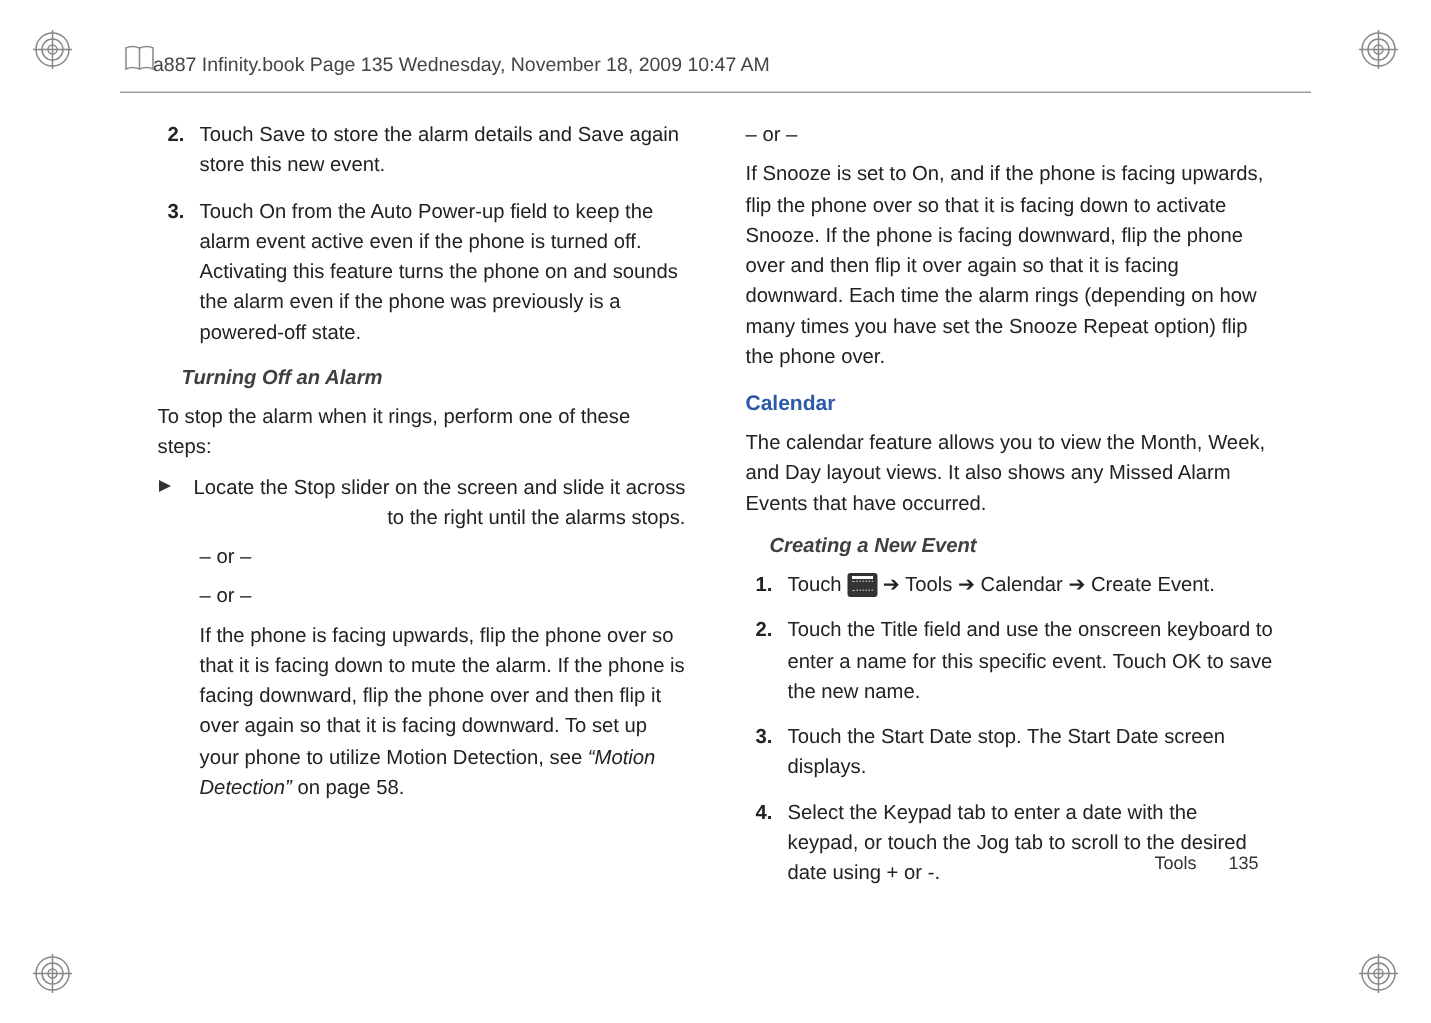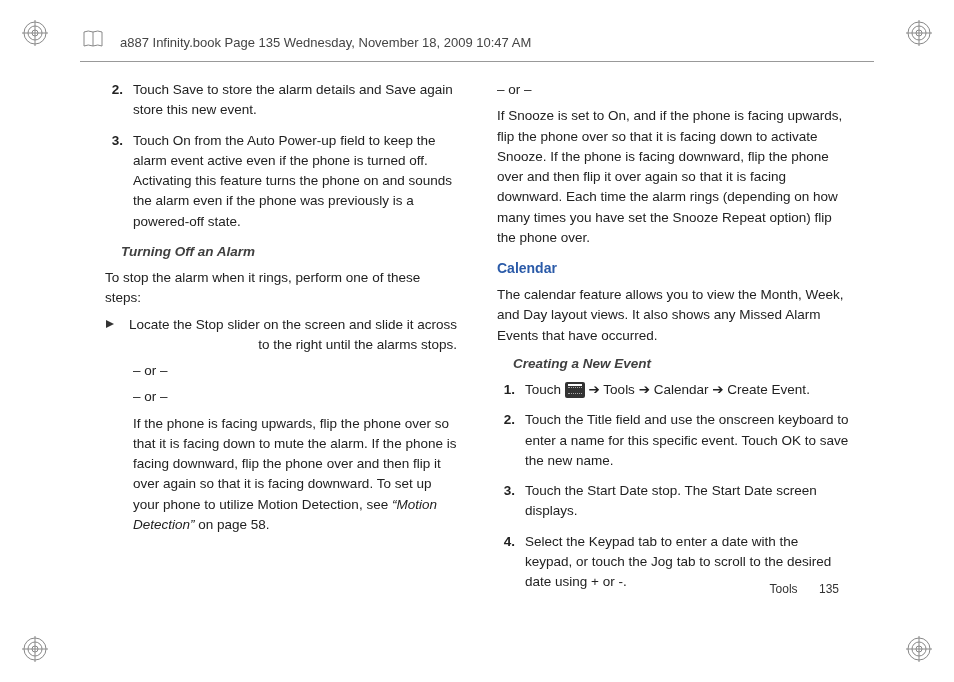--- a/index.html
+++ b/index.html
@@ -1,38 +1,38 @@
 <!DOCTYPE html>
 <html><head>
 <meta charset="utf-8">
 <style>
   * { box-sizing: border-box; margin: 0; padding: 0; }
   body { width: 954px; height: 682px; background: #fff; font-family: Arial, Helvetica, sans-serif; color: #222; position: relative; overflow: hidden; }
   .reg-mark { position: absolute; width: 26px; height: 26px; }
   .reg-mark svg { width: 26px; height: 26px; }
   .header-rule { position: absolute; top: 22px; left: 80px; right: 80px; height: 40px; border-bottom: 1px solid #999; }
-  .header-text { position: absolute; top: 35px; left: 120px; font-size: 13px; color: #444; }
+  .header-text { position: absolute; top: 35px; left: 102px; font-size: 13px; color: #444; }
   .page-content { position: absolute; top: 80px; left: 105px; right: 105px; bottom: 100px; display: flex; gap: 40px; font-size: 13.5px; line-height: 1.5; }
   .col { flex: 1; }
   .num-item { display: flex; margin-bottom: 10px; }
   .num-item .num { width: 28px; font-weight: bold; flex-shrink:0; text-align:right; padding-right:10px;}
   .num-item .txt { flex: 1; }
   .indent { padding-left: 28px; margin-bottom: 10px; }
   .subhead-blue-italic { color: #404040; font-style: italic; font-weight: bold; margin: 8px 0 6px 16px; font-size: 13.5px; }
   .subhead-blue { color: #2a5aa8; font-weight: bold; margin: 8px 0 6px 0; font-size: 14px; }
   .arrow-item { display: flex; margin: 4px 0 6px 0; }
   .arrow-item .arw { width: 16px; flex-shrink:0; }
   .arrow-item .txt { flex: 1; text-align: right; }
   .or { margin: 6px 0 6px 28px; }
   .key-pill { display:inline-block; width:22px; height:12px; border:1px solid #555; border-radius:6px; vertical-align:middle; position:relative; background:#eee;}
   .menu-box { display:inline-block; width:20px; height:16px; background:#333; border-radius:2px; vertical-align:middle; position:relative;}
   .menu-box::before{content:"";position:absolute;top:2px;left:3px;right:3px;height:3px;border-top:2px solid #fff;}
   .menu-box::after{content:"";position:absolute;bottom:4px;left:3px;right:3px;height:5px;border-top:1px dotted #aaa;border-bottom:1px dotted #aaa;}
   b { font-weight: normal; }
-  .footer { position: absolute; bottom: 86px; right: 115px; font-size: 12px; color:#333; }
+  .footer { position: absolute; bottom: 100px; right: 115px; font-size: 12px; color:#333; }
   .footer .pn { margin-left: 18px; }
 </style>
 </head>
 <body>
 
 <div class="reg-mark" style="top:20px;left:22px">
 <svg viewBox="0 0 26 26">
       <circle cx="13" cy="13" r="11" fill="none" stroke="#888" stroke-width="1"></circle>
       <circle cx="13" cy="13" r="7" fill="none" stroke="#888" stroke-width="1"></circle>
       <circle cx="13" cy="13" r="3" fill="none" stroke="#888" stroke-width="1"></circle>

